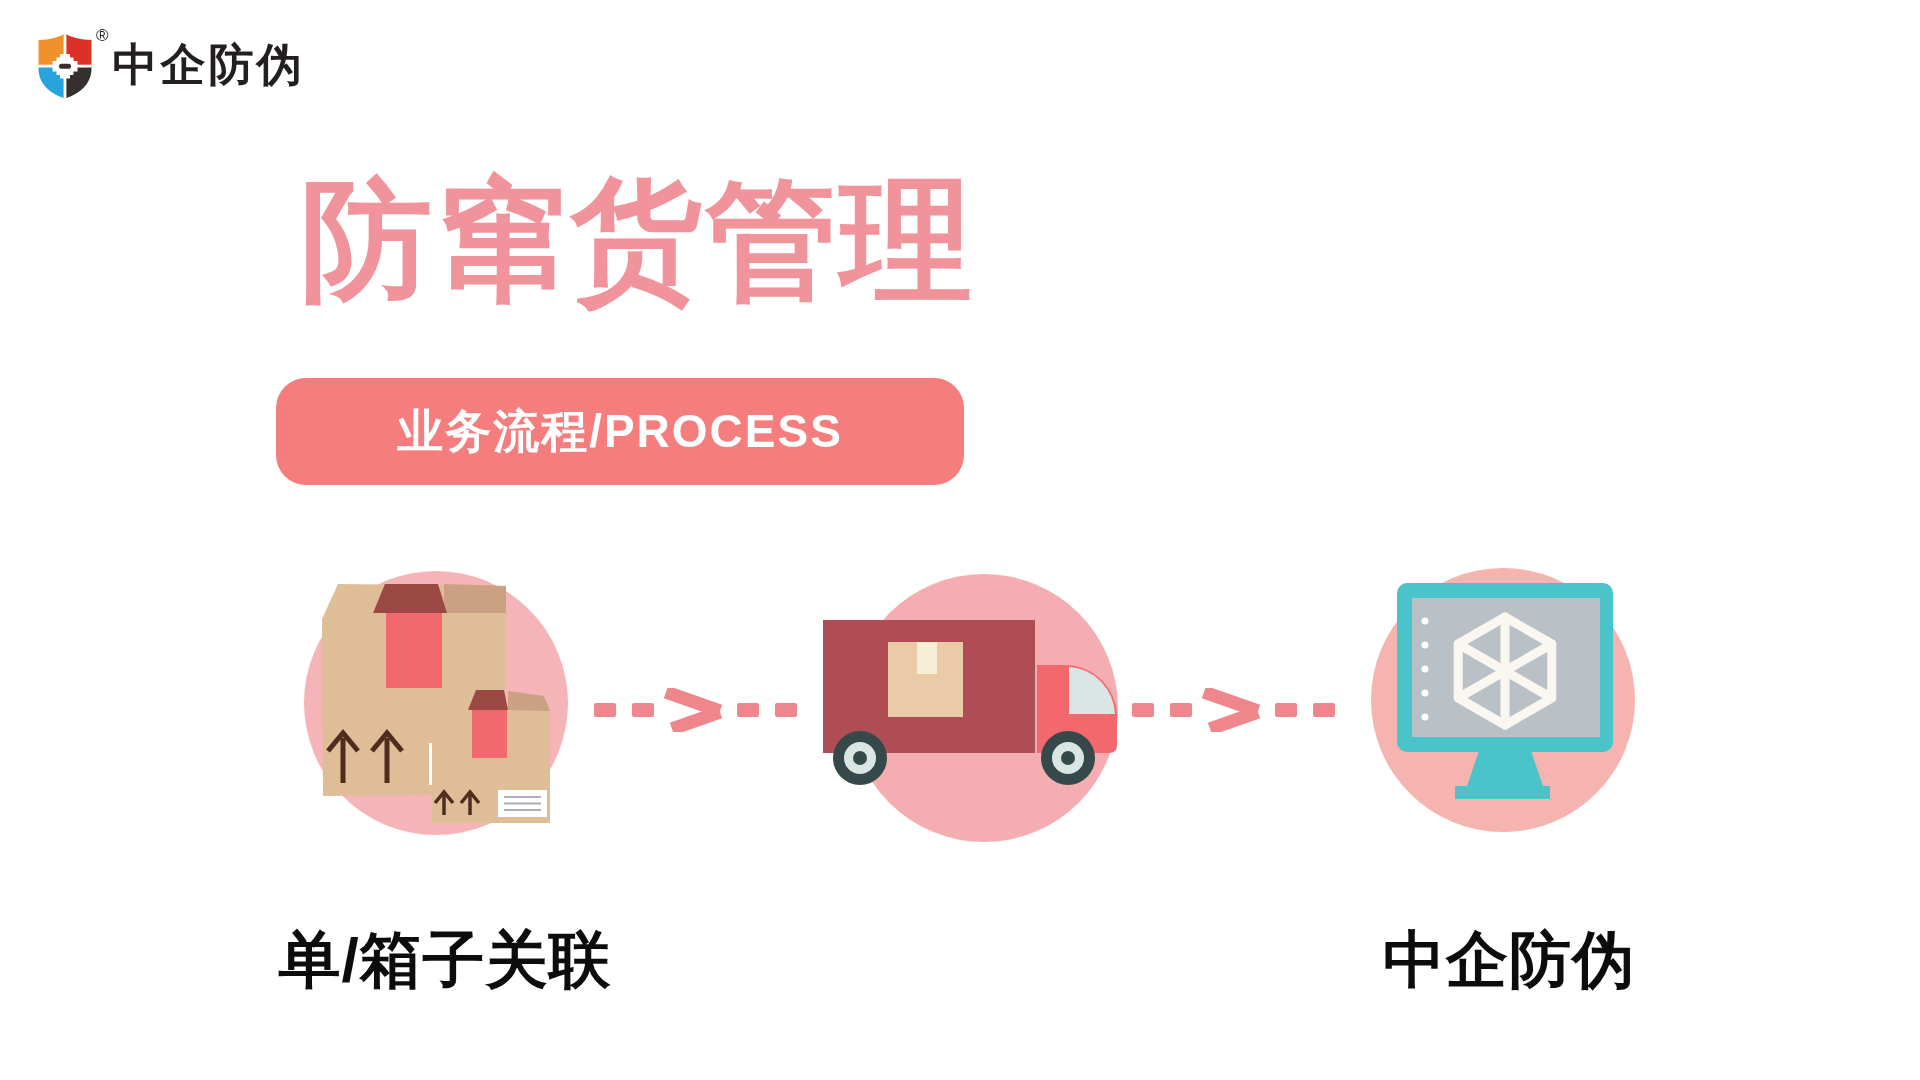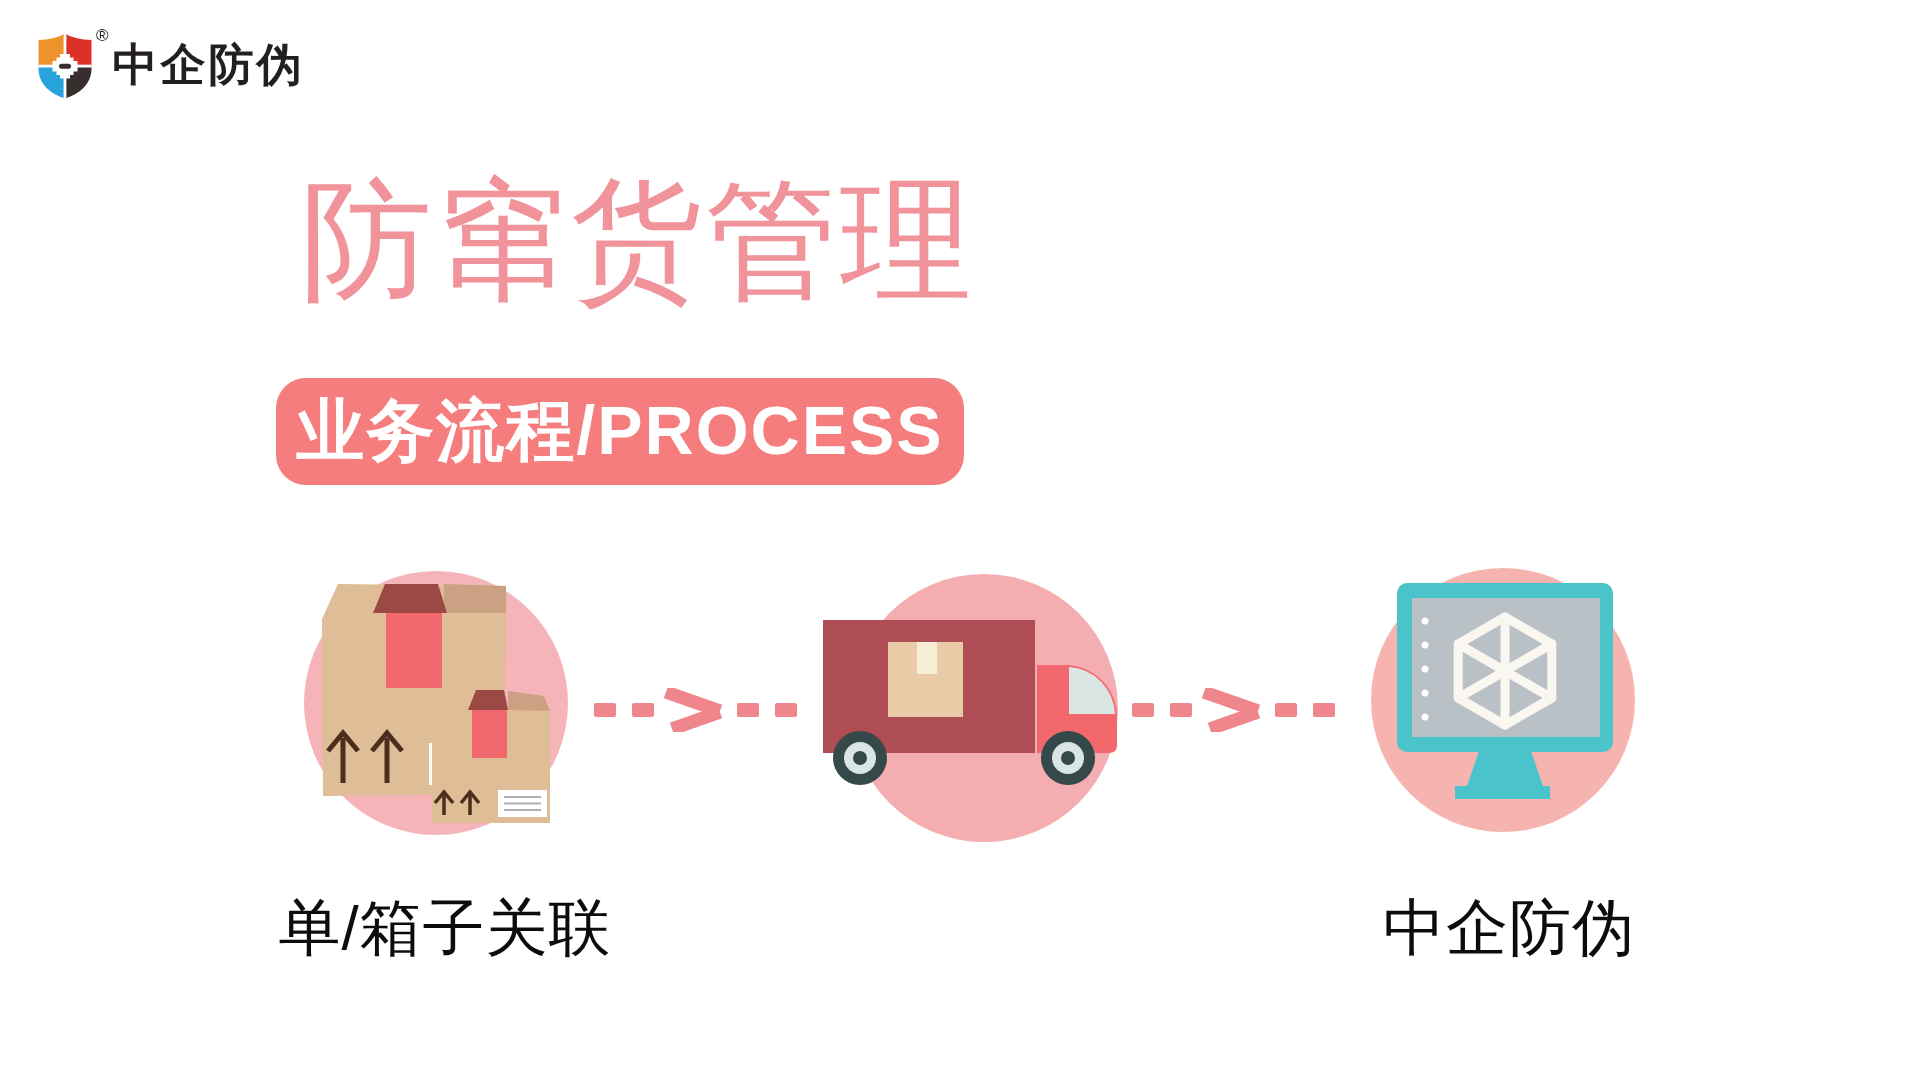--- a/index.html
+++ b/index.html
@@ -9,40 +9,40 @@
 
   
   .logo { position:absolute; left:36px; top:28px; display:flex; align-items:flex-start; }
   .logo-shield { width:58px; height:68px; margin-top:4px; }
   .logo-reg { font-size:17px; color:#231f1f; margin:-2px 4px 0 2px; font-weight:400; }
   .logo-text { font-size:45px; font-weight:900; color:#231f1f; letter-spacing:3px;
                line-height:1; margin-top:14px; }
 
   
   .title { position:absolute; left:300px; top:168px; font-size:132px; line-height:1.1;
-           font-weight:400; color:#f0939b; letter-spacing:3px; white-space:nowrap; }
+           font-weight:700; color:#f0939b; letter-spacing:3px; white-space:nowrap; }
 
   
   .badge { position:absolute; left:276px; top:378px; width:688px; height:107px;
            background:#f57d7d; border-radius:30px; display:flex; align-items:center;
            justify-content:center; }
-  .badge-text { color:#ffffff; font-size:68px; font-weight:700; letter-spacing:2px;
+  .badge-text { color:#ffffff; font-size:46px; font-weight:700; letter-spacing:2px;
                 white-space:nowrap; }
 
   
   .icon-box { position:absolute; }
   .icon1 { left:304px; top:571px; width:270px; height:270px; }
   .icon2 { left:820px; top:568px; width:300px; height:280px; }
   .icon3 { left:1371px; top:568px; width:270px; height:270px; }
   .arrow { position:absolute; top:688px; width:210px; height:44px; }
   .arrow1 { left:592px; }
   .arrow2 { left:1130px; }
 
-  .step-label { position:absolute; top:886px; transform:translateX(-50%);
-                font-size:62px; font-weight:400; color:#0c0c0c; white-space:nowrap;
+  .step-label { position:absolute; top:918px; transform:translateX(-50%);
+                font-size:62px; font-weight:700; color:#0c0c0c; white-space:nowrap;
                 letter-spacing:1px; }
   .lbl1 { left:445px; }
   .lbl2 { left:958px; }
   .lbl3 { left:1509px; }
 </style>
 </head>
 <body>
 
 <div class="canvas">
 

